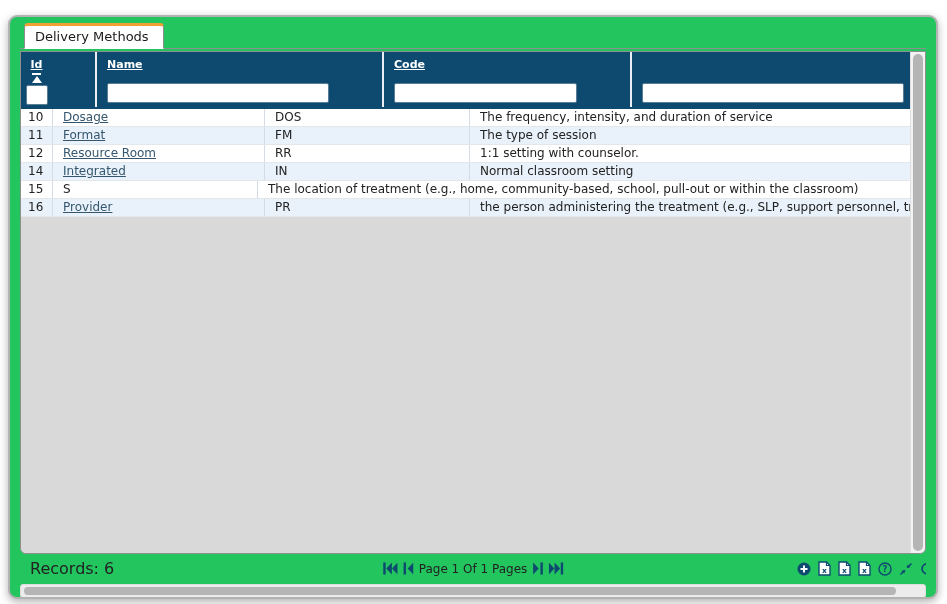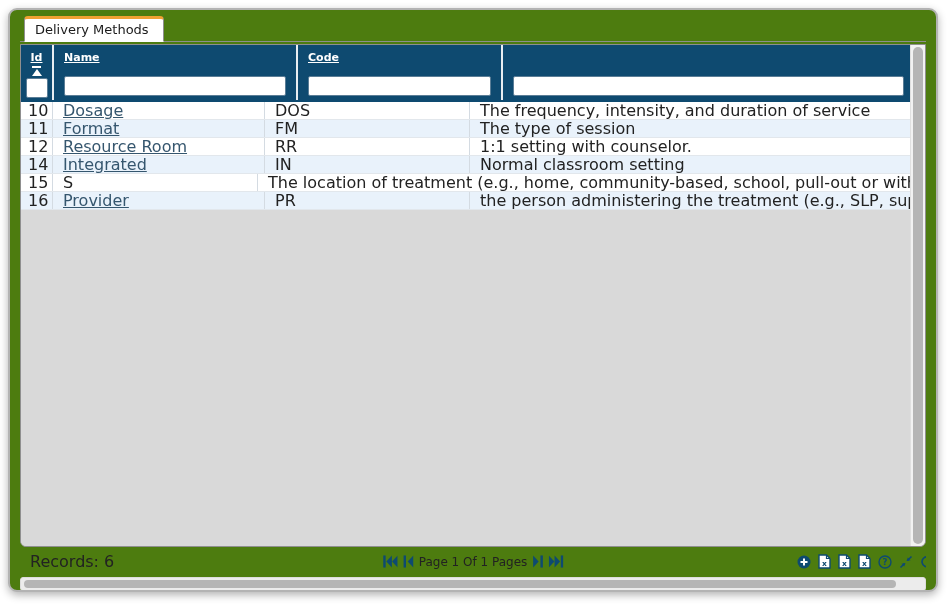--- a/index.html
+++ b/index.html
@@ -1,20 +1,20 @@
 <!DOCTYPE html>
 <html><head>
 <meta charset="utf-8">
 <style>
   * { margin:0; padding:0; box-sizing:border-box; }
   html,body { width:947px; height:604px; background:#ffffff; font-family:"DejaVu Sans", sans-serif; overflow:hidden; }
 
   .window {
-    position:absolute; left:8px; top:8px; width:930px; height:584px;
-    background:#4d7c0f; border:2px solid #b3b3b3; border-radius:9px;
+    position:absolute; left:8px; top:15px; width:930px; height:584px;
+    background:#22c55e; border:2px solid #b3b3b3; border-radius:9px;
     box-shadow:0 3px 8px rgba(0,0,0,0.3);
     overflow:hidden;
   }
   .window-inner { padding:4px 10px 0 10px; height:100%; }
 
   
   .tab-bar { position:relative; height:28px; border-bottom:1px solid #8f8f8f; }
   .tab {
     position:absolute; left:4px; bottom:-1px; height:26px;
     background:#ffffff; border:1px solid #8f8f8f; border-bottom:1px solid #ffffff;
@@ -24,20 +24,21 @@
 
   
   .grid {
     position:relative; margin-top:2px; height:503px;
     border:1px solid #8f8f8f; border-radius:0 0 6px 6px; overflow:hidden;
     background:#d9d9d9;
   }
   .grid-header {
     display:flex; background:#0e4a70; height:57px; padding-right:15px;
     border-bottom:2px solid #0e4a70;
+    gap:43px;
   }
   .hcol { display:flex; flex-direction:column; padding:6px 0 4px 0; }
   .hcol + .hcol { border-left:2px solid #e8eef2; }
   .hcol-id   { width:31px; align-items:center; }
   .hcol-name { width:244px; padding-left:10px; }
   .hcol-code { width:205px; padding-left:10px; }
   .hcol-desc { flex:1; padding-left:10px; min-width:0; }
   .hlabel { color:#ffffff; font-size:11px; font-weight:bold; text-decoration:underline; cursor:pointer; line-height:14px; }
   .sort-glyph { margin-top:1px; width:10px; display:flex; flex-direction:column; align-items:center; cursor:pointer; }
   .sort-glyph .bar { width:9px; height:2px; background:#ffffff; margin-bottom:1px; }
@@ -45,21 +46,21 @@
   .filter-wrap { margin-top:auto; }
   .filter-input {
     height:20px; border:1px solid #5a7d96; background:#ffffff; border-radius:2px;
     font-size:11px; padding:0 3px; font-family:"DejaVu Sans", sans-serif; width:100%;
   }
   .hcol-id .filter-input { width:22px; }
   .hcol-name .filter-wrap, .hcol-code .filter-wrap { padding-right:10px; }
   .hcol-desc .filter-wrap { padding-right:6px; }
 
   .grid-body { background:#ffffff; margin-right:15px; }
-  .grid-row { display:flex; height:18px; line-height:17px; font-size:16px; color:#222222; border-bottom:1px solid #e2e7ec; background:#ffffff; }
+  .grid-row { display:flex; height:18px; line-height:17px; font-size:12px; color:#222222; border-bottom:1px solid #e2e7ec; background:#ffffff; }
   .grid-row.alt { background:#e9f2fb; }
   .cell { overflow:hidden; white-space:nowrap; }
   .cell + .cell { border-left:1px solid #d4dbe2; }
   .cell-id   { width:31px; padding-left:7px; }
   .cell-name { width:212px; padding-left:10px; }
   .cell-code { width:205px; padding-left:10px; }
   .cell-desc { flex:1; padding-left:10px; min-width:0; }
   .row-link { color:#35566e; text-decoration:underline; cursor:pointer; }
 
   .grid-filler { background:#d9d9d9; margin-right:15px; height:337px; }

